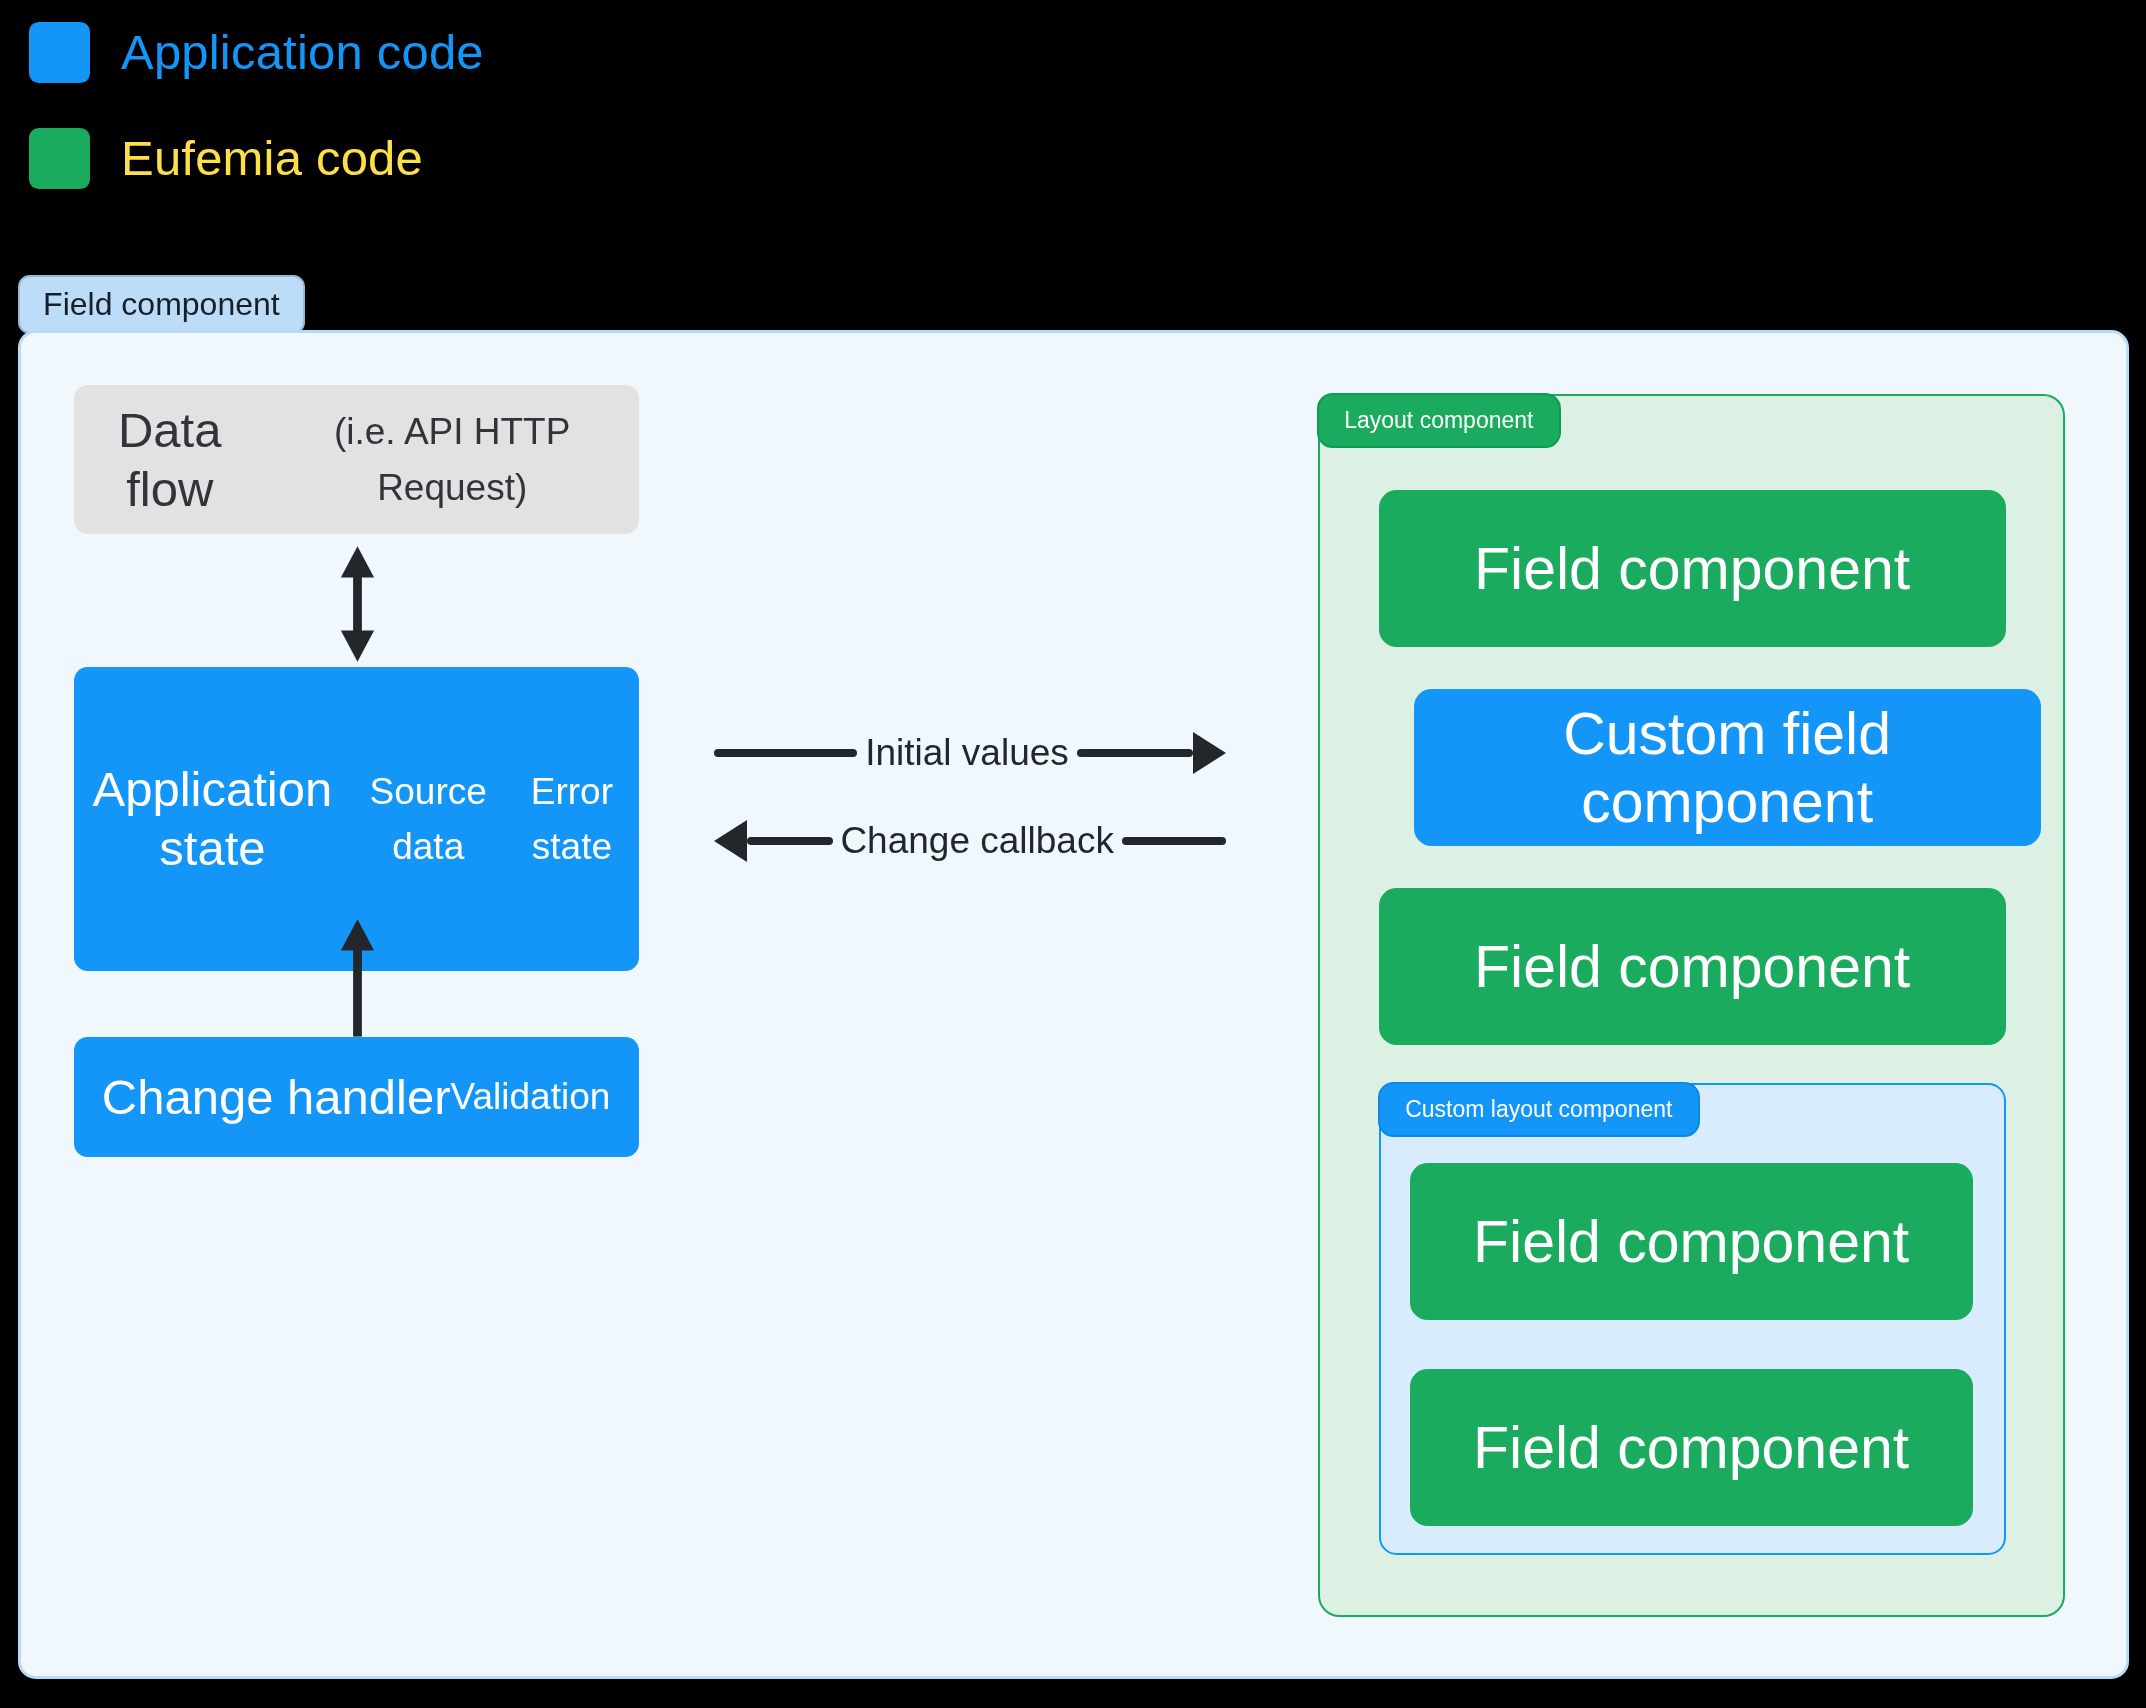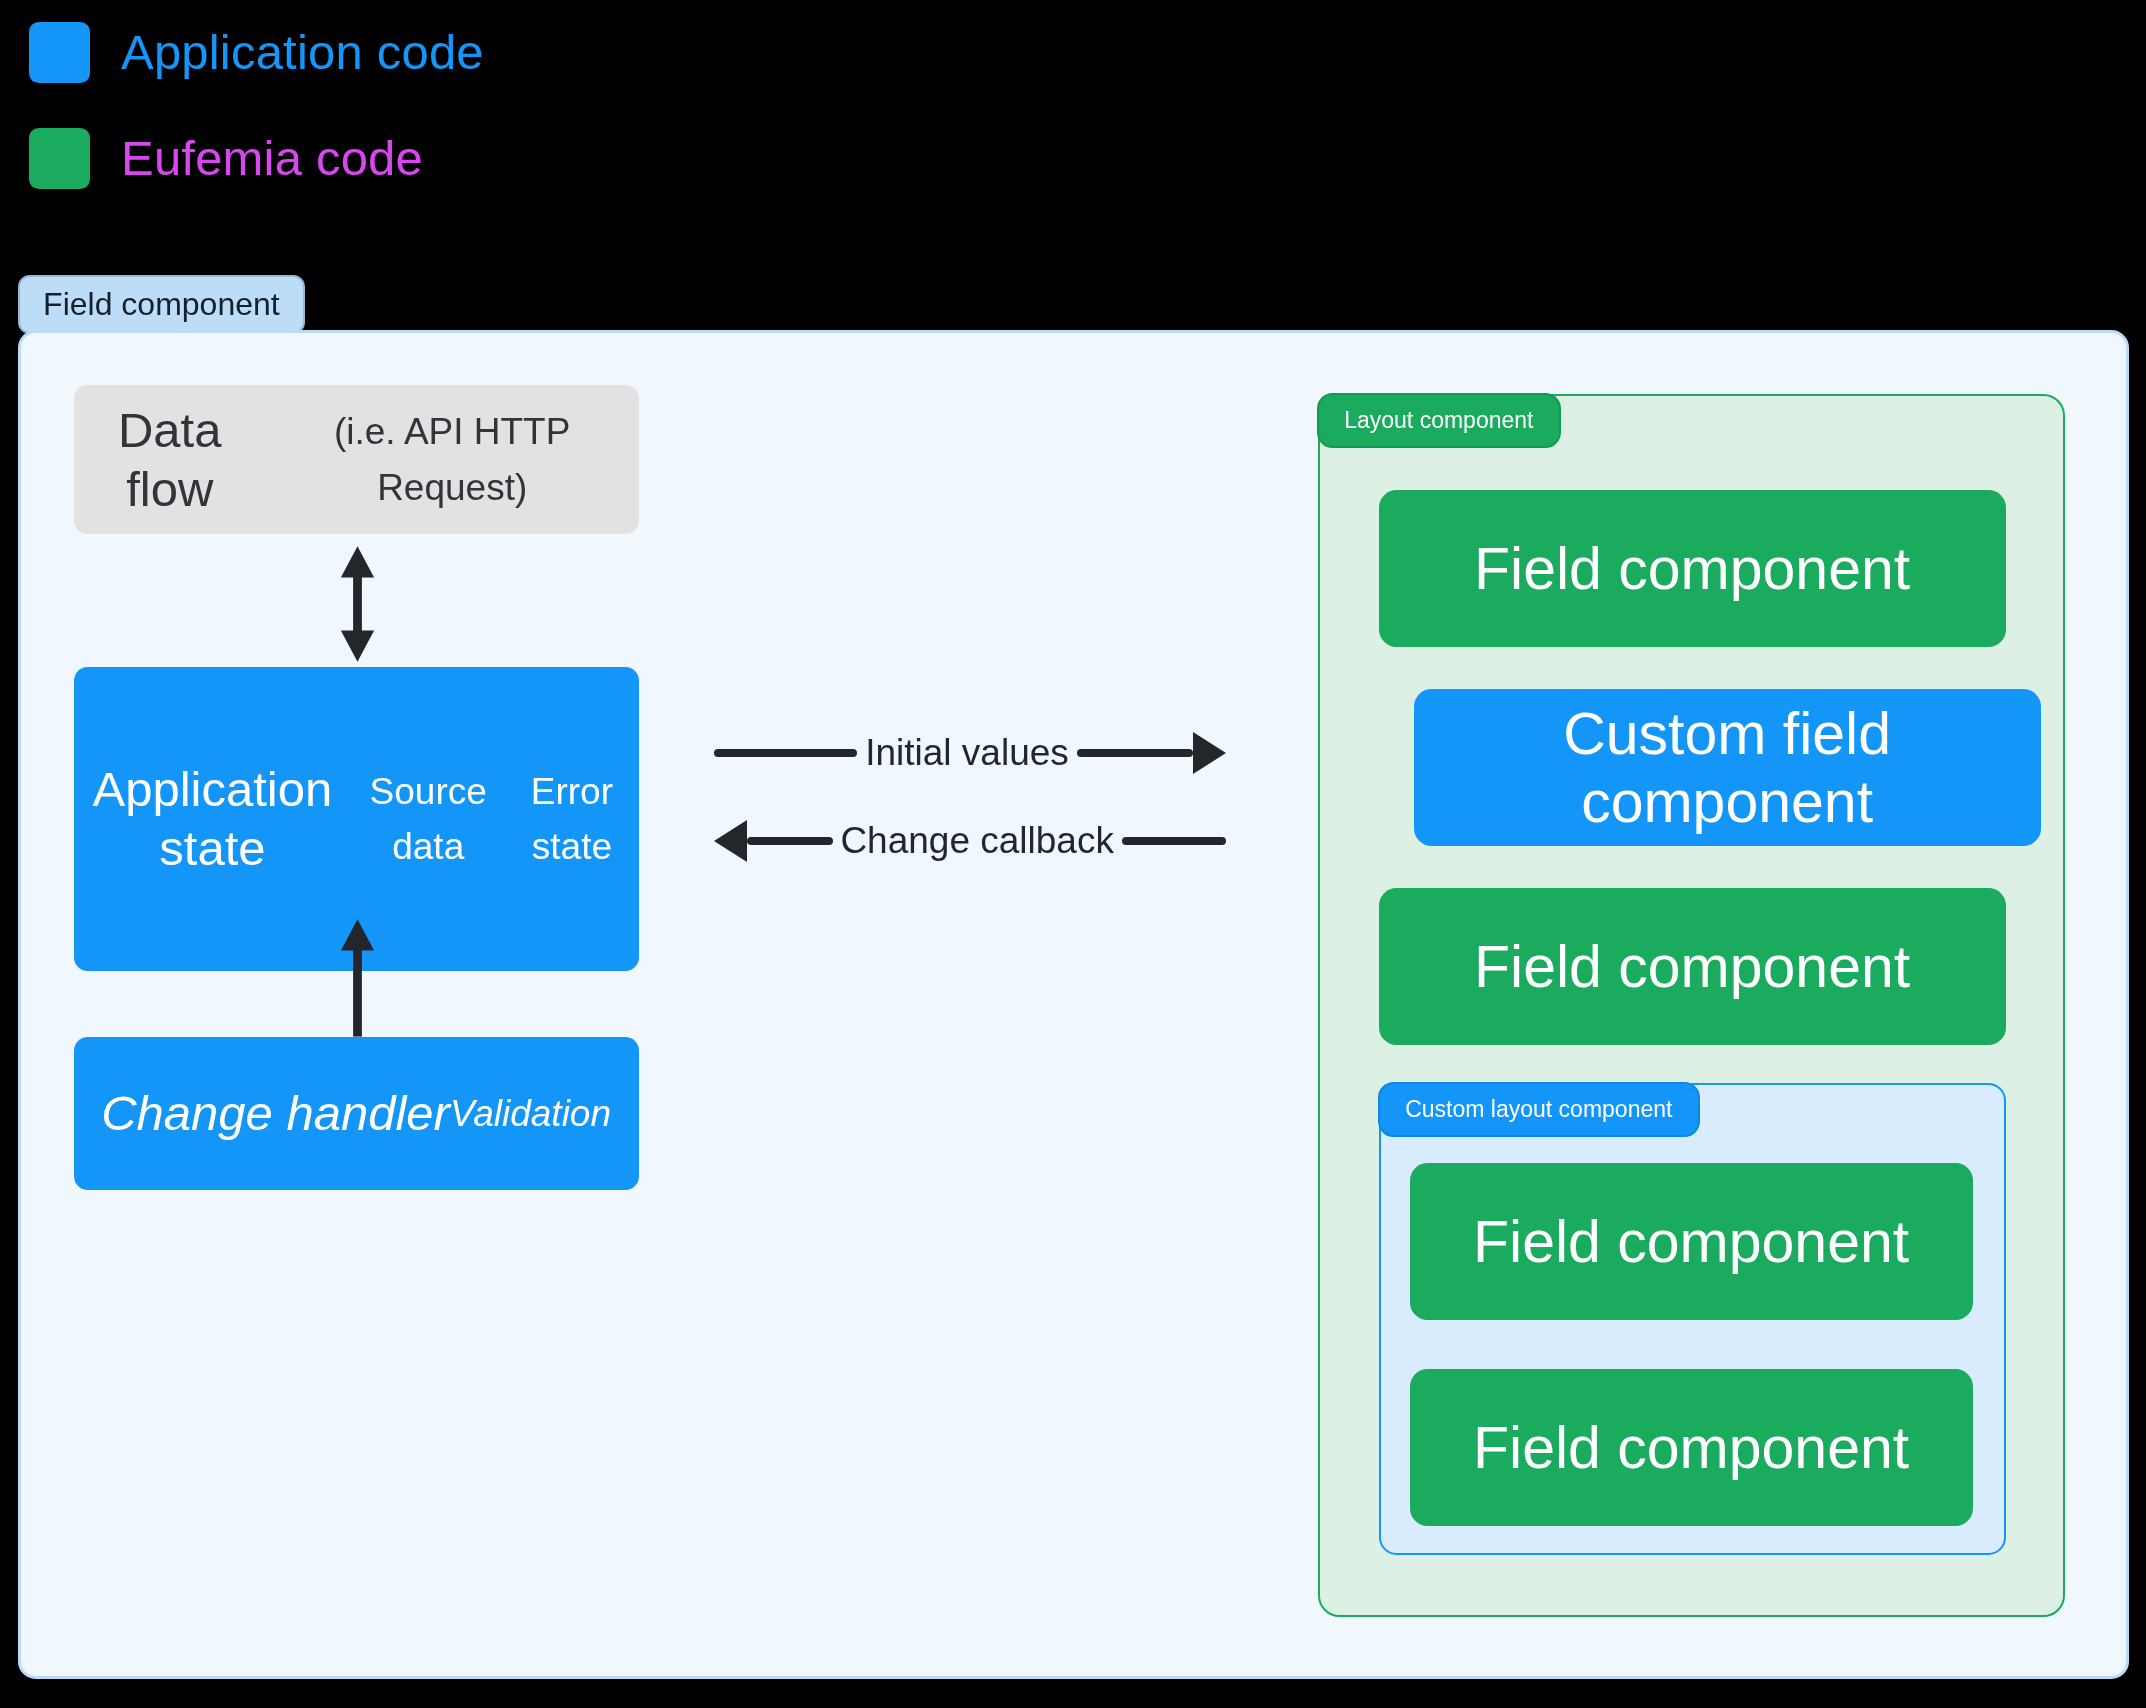--- a/index.html
+++ b/index.html
@@ -13,21 +13,21 @@
   
   .legend{position:absolute;left:29px;top:21.6px;}
   .legend-row{display:flex;align-items:center;gap:31px;position:absolute;left:0;white-space:nowrap;}
   .legend-row.first{top:0;}
   .legend-row.second{top:106px;}
   .swatch{width:61px;height:61px;border-radius:9.8px;display:inline-block;flex:0 0 auto;}
   .swatch.blue{background:#1496f9;}
   .swatch.green{background:#1bab5e;}
   .legend-label{font-size:49px;font-weight:500;letter-spacing:0.2px;}
   .legend-label.blue-text{color:#1496f9;}
-  .legend-label.green-text{color:#d946ef;}
+  .legend-label.green-text{color:#fde047;}
 
   
   .form-pill{
     position:absolute;left:17.6px;top:275px;
     background:#bddcf8;color:#16202a;
     font-size:32px;font-weight:500;
     padding:8.8px 23.5px;border-radius:11.8px;
     border:2px solid rgba(40,70,100,.25);
     white-space:nowrap;
   }
@@ -43,21 +43,21 @@
   .box{
     position:absolute;box-sizing:border-box;border-radius:13.7px;
     display:flex;flex-direction:row;align-items:center;justify-content:center;
     text-align:center;
   }
   .box-title{font-size:49px;font-weight:500;line-height:1.2;}
   .box-sub{font-size:37px;font-weight:400;line-height:1.5;}
 
   .gray-box{left:53px;top:52px;width:565px;height:149px;background:#e2e2e2;color:#31343b;}
   .appstate-box{left:53px;top:334px;width:565px;height:304px;background:#1496f9;color:#fff;}
-  .handler-box{left:53px;top:704px;width:565px;height:153px;background:#1496f9;color:#fff;font-style:italic;}
+  .handler-box{left:53px;top:704px;width:565px;height:120px;background:#1496f9;color:#fff;}
   .white-title{color:#fff;}
 
   
   .v-arrow{position:absolute;}
   .v-arrow.double{left:315px;top:211px;}
   .v-arrow.up{left:315px;top:584px;}
 
   
   .flow-row{
     position:absolute;left:693px;width:512px;

